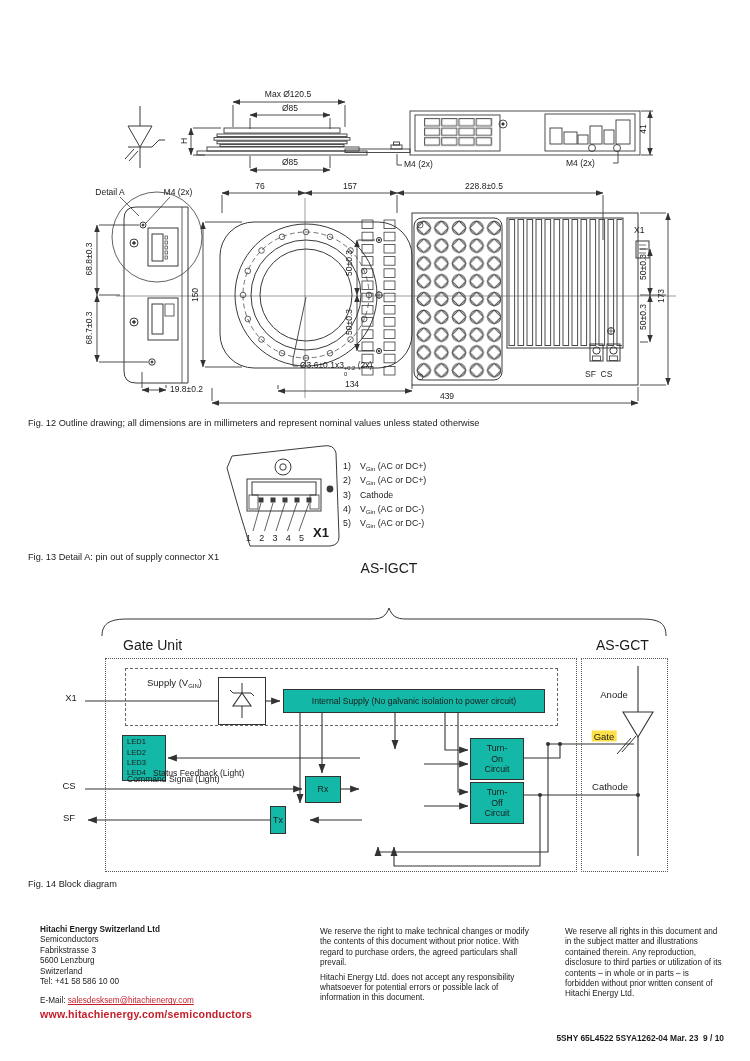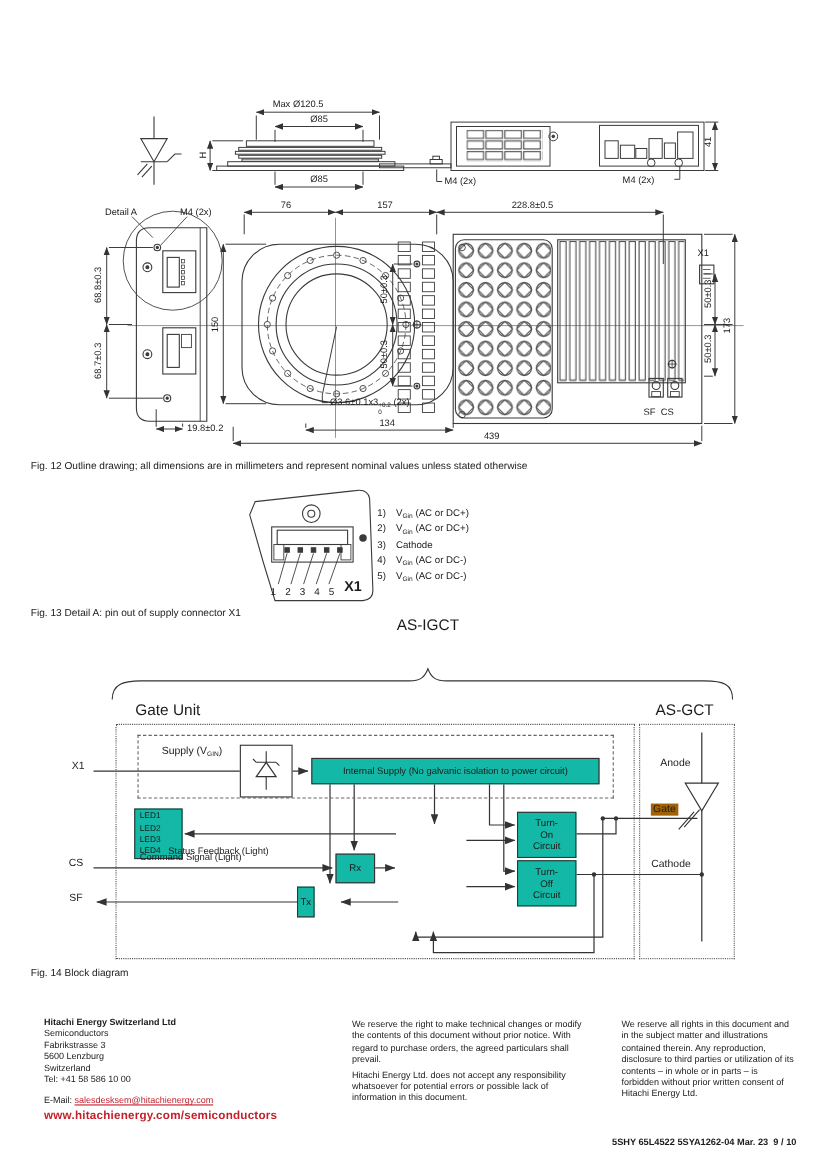--- a/index.html
+++ b/index.html
@@ -306,21 +306,21 @@
 
       <path d="M638,666 V712 M638,737 V856"></path>
       <polygon points="623,712 653,712 638,737"></polygon>
       <circle cx="548" cy="744" r="2" fill="#333" stroke="none"></circle>
       <circle cx="560" cy="744" r="2" fill="#333" stroke="none"></circle>
       <circle cx="540" cy="795" r="2" fill="#333" stroke="none"></circle>
       <circle cx="638" cy="795" r="2" fill="#333" stroke="none"></circle>
     </g>
   </svg>
 
-  <div class="ctr dim" style="left:271px; top:94px;">Max Ø120.5</div>
+  <div class="ctr dim" style="left:288px; top:94px;">Max Ø120.5</div>
   <div class="ctr dim" style="left:290px; top:108px;">Ø85</div>
   <div class="rot dim" style="left:184px; top:141px;">H</div>
   <div class="ctr dim" style="left:290px; top:162px;">Ø85</div>
   <div class="abs dim" style="left:404px; top:159px;">M4 (2x)</div>
   <div class="abs dim" style="left:566px; top:158px;">M4 (2x)</div>
   <div class="rot dim" style="left:643px; top:129px;">41</div>
 
   <div class="ctr dim" style="left:260px; top:186px;">76</div>
   <div class="ctr dim" style="left:350px; top:186px;">157</div>
   <div class="ctr dim" style="left:484px; top:186px;">228.8±0.5</div>
@@ -423,21 +423,21 @@
     <span>On</span>
     <span>Circuit</span>
   </div>
   <div class="bx" style="left:470px; top:782px; width:54px; height:42px; line-height:10.8px;">
     <span>Turn-</span>
     <span>Off</span>
     <span>Circuit</span>
   </div>
 
   <div class="ctr" style="left:614px; top:694px; font-size:9.5px;text-align:center;">Anode</div>
-  <div class="ctr" style="left:604px; top:736px; font-size:9.5px; background:#a16207; padding:0 2px; z-index:3;">Gate</div>
+  <div class="ctr" style="left:604px; top:736px; font-size:9.5px; background:#fde047; padding:0 2px; z-index:3;">Gate</div>
   <div class="ctr" style="left:610px; top:786px; font-size:9.5px;">Cathode</div>
 
   <div class="abs cap" style="left:28px; top:879px;">Fig. 14 Block diagram</div>
 
   <div class="abs foot" style="left:40px; top:925px;">
     <div style="font-weight:bold;">Hitachi Energy Switzerland Ltd</div>
     <div>Semiconductors</div>
     <div>Fabrikstrasse 3</div>
     <div>5600 Lenzburg</div>
     <div>Switzerland</div>

